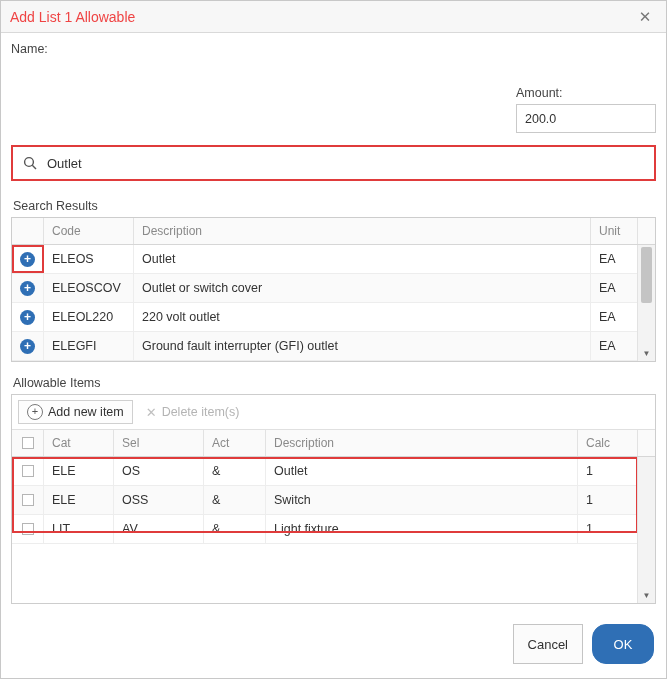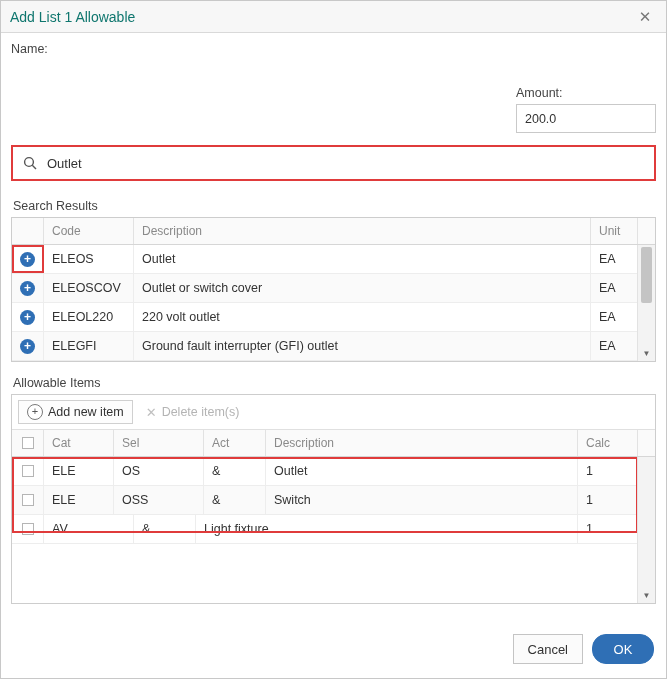--- a/index.html
+++ b/index.html
@@ -30,21 +30,21 @@
     height: 31px;
     flex: 0 0 31px;
     background: #f7f7f7;
     border-bottom: 1px solid #d9d9d9;
     display: flex;
     align-items: center;
     padding: 0 10px 0 9px;
   }
   .title-text {
     font-size: 14px;
-    color: #0f766e;
+    color: #ef4444;
     flex: 1 1 auto;
   }
   .close-icon {
     width: 22px;
     height: 22px;
     display: flex;
     align-items: center;
     justify-content: center;
     color: #777777;
     font-size: 15px;
@@ -286,21 +286,21 @@
   .footer {
     margin-top: auto;
     display: flex;
     justify-content: flex-end;
     align-items: center;
     gap: 9px;
     padding: 12px 12px 14px 0;
   }
   .btn {
     min-width: 62px;
-    height: 30px;
+    height: 40px;
     padding: 0 14px;
     font-family: "Liberation Sans", sans-serif;
     font-size: 13px;
     border: 1px solid #c4c4c4;
     background: #fbfbfb;
     color: #333333;
     cursor: pointer;
   }
   .btn.primary {
     background: #2f6fb5;
@@ -447,20 +447,21 @@
         <div class="cell i-act">&amp;</div>
         <div class="cell i-desc">Switch</div>
         <div class="cell i-calc">1</div>
         <div class="cell c-scroll"></div>
       </div>
 
       <div class="grid-row">
         <div class="cell i-ck">
           <span class="ck"></span>
         </div>
+        <div class="cell i-cat">LIT</div>
         <div class="cell i-sel">AV</div>
         <div class="cell i-act">&amp;</div>
         <div class="cell i-desc">Light fixture</div>
         <div class="cell i-calc">1</div>
         <div class="cell c-scroll"></div>
       </div>
 
       <div class="items-rows-highlight"></div>
 
       <div class="vscroll">

